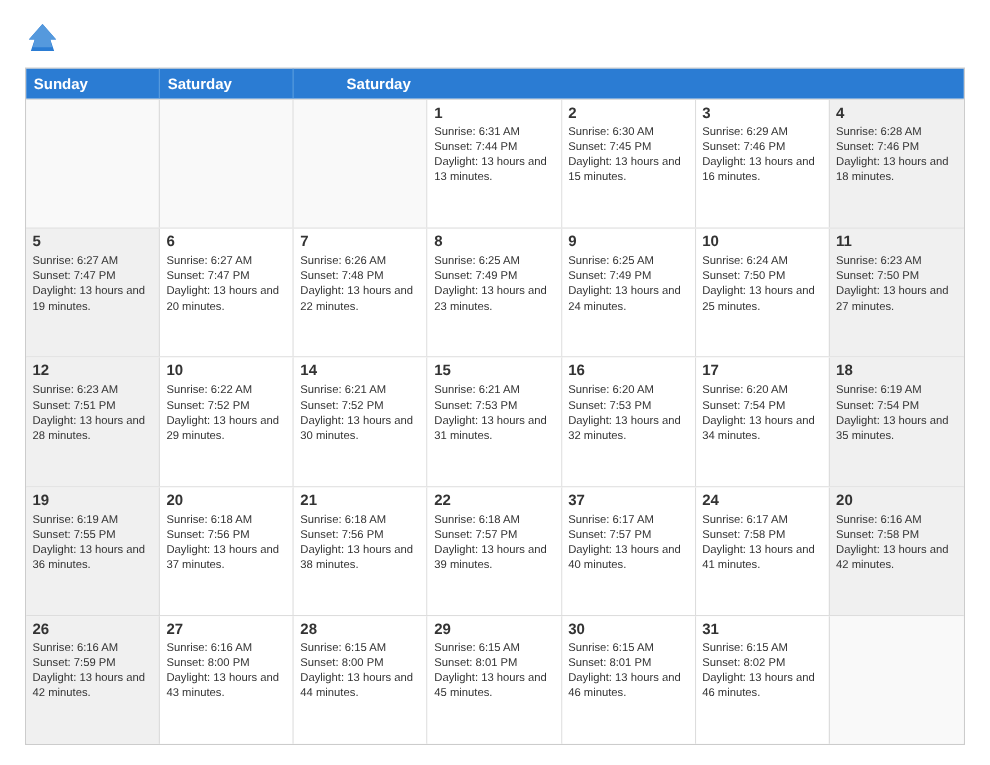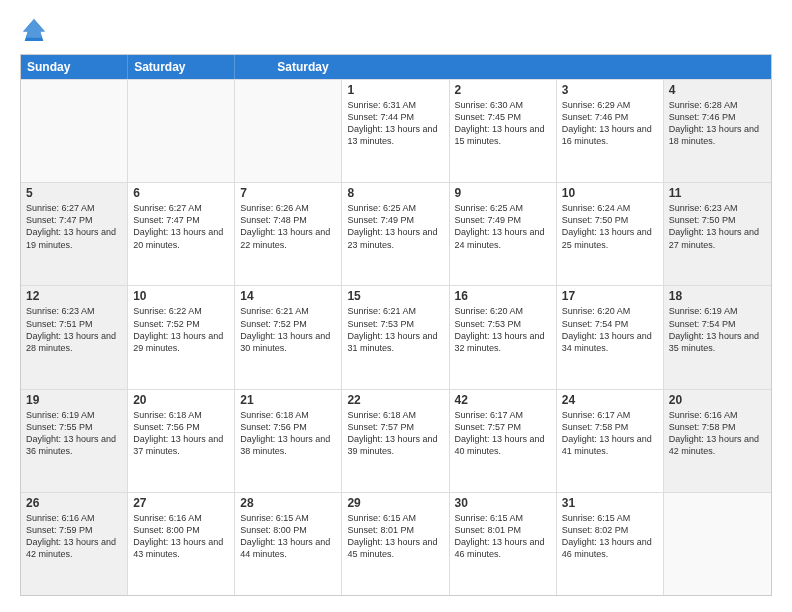--- a/index.html
+++ b/index.html
@@ -204,21 +204,21 @@
 Daylight: 13 hours and 36 minutes.</span></div>
           <div class="cal-cell"><span class="day-num">20</span><span class="cell-text" style="white-space: pre-line;">Sunrise: 6:18 AM
 Sunset: 7:56 PM
 Daylight: 13 hours and 37 minutes.</span></div>
           <div class="cal-cell"><span class="day-num">21</span><span class="cell-text" style="white-space: pre-line;">Sunrise: 6:18 AM
 Sunset: 7:56 PM
 Daylight: 13 hours and 38 minutes.</span></div>
           <div class="cal-cell"><span class="day-num">22</span><span class="cell-text" style="white-space: pre-line;">Sunrise: 6:18 AM
 Sunset: 7:57 PM
 Daylight: 13 hours and 39 minutes.</span></div>
-          <div class="cal-cell"><span class="day-num">42</span><span class="cell-text" style="white-space: pre-line;">Sunrise: 6:17 AM
+          <div class="cal-cell"><span class="day-num">37</span><span class="cell-text" style="white-space: pre-line;">Sunrise: 6:17 AM
 Sunset: 7:57 PM
 Daylight: 13 hours and 40 minutes.</span></div>
           <div class="cal-cell"><span class="day-num">24</span><span class="cell-text" style="white-space: pre-line;">Sunrise: 6:17 AM
 Sunset: 7:58 PM
 Daylight: 13 hours and 41 minutes.</span></div>
           <div class="cal-cell shaded"><span class="day-num">20</span><span class="cell-text" style="white-space: pre-line;">Sunrise: 6:16 AM
 Sunset: 7:58 PM
 Daylight: 13 hours and 42 minutes.</span></div>
         </div>
         <div class="cal-row">

